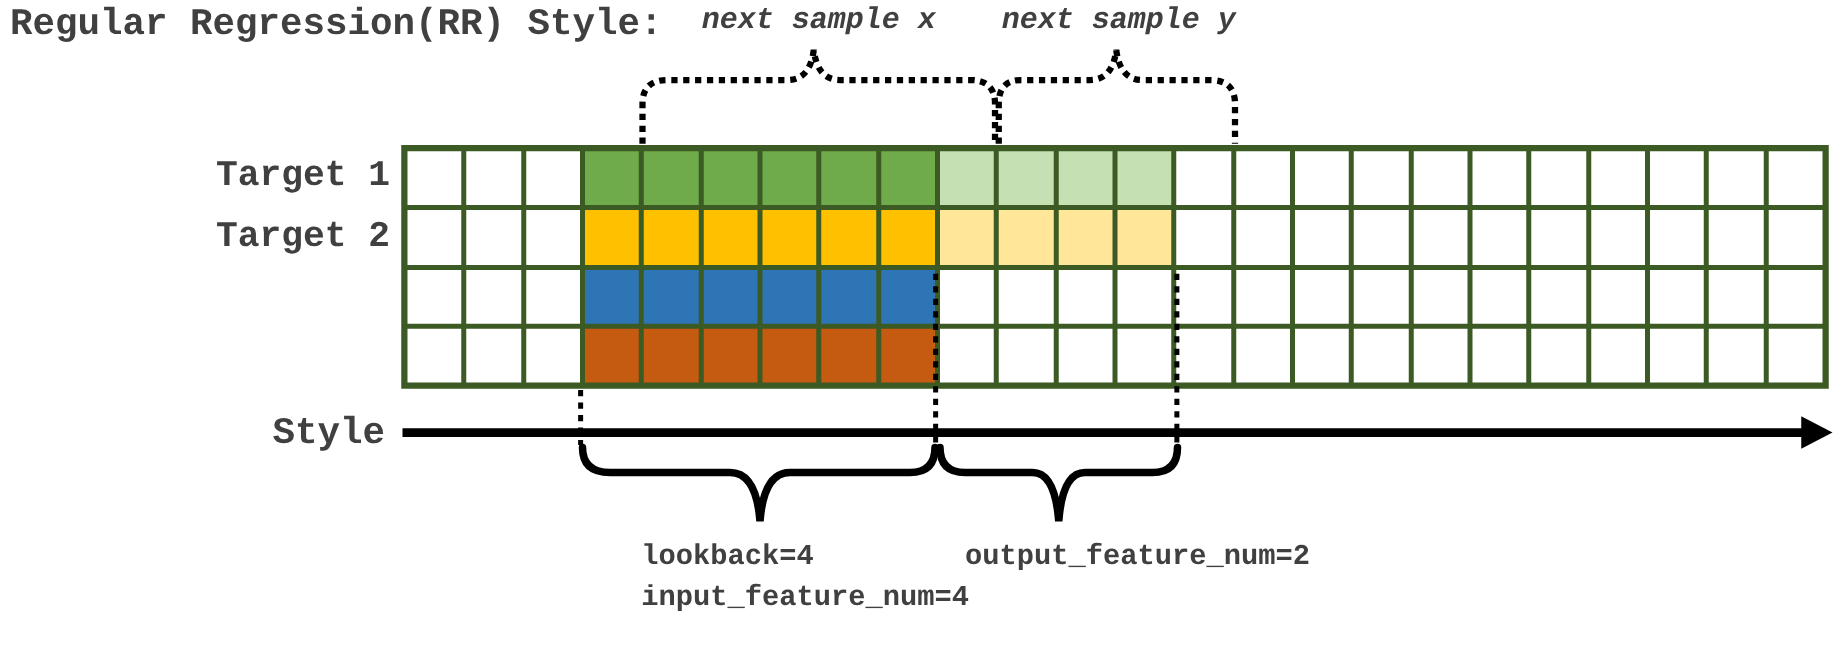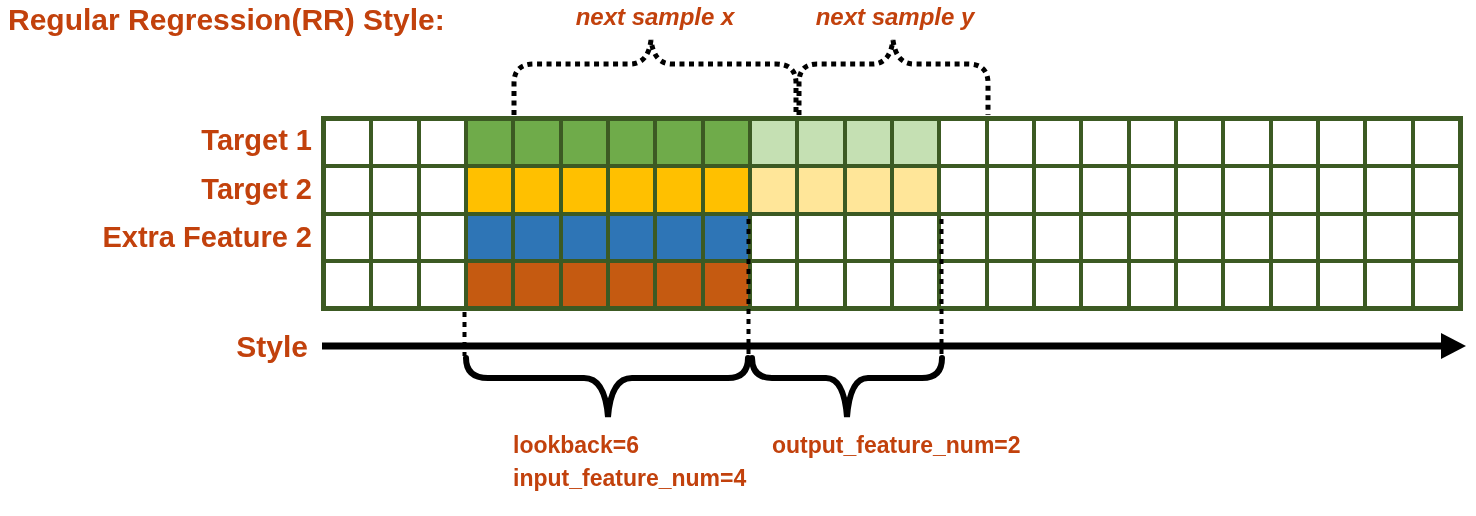--- a/index.html
+++ b/index.html
@@ -1,22 +1,22 @@
 <!DOCTYPE html>
 <html><head>
 <meta charset="utf-8">
 <style>
   html, body { margin: 0; padding: 0; background: #ffffff; }
   .canvas {
     position: relative;
     width: 1476px;
     height: 516px;
     background: #ffffff;
-    font-family: Liberation Sans, sans-serif;
-    color: #c2410c;
+    font-family: Liberation Mono, monospace;
+    color: #404040;
     overflow: hidden;
   }
   .title {
     position: absolute;
     left: 8px; top: 3px;
     font-size: 30px;
     font-weight: 700;
     letter-spacing: 0px;
   }
   .next-label {
@@ -87,21 +87,20 @@
 <div class="canvas">
 
   <div class="title">Regular Regression(RR) Style:</div>
 
   <div class="next-label next-x">next sample x</div>
   <div class="next-label next-y">next sample y</div>
 
   <div class="row-labels">
       <div class="row-label">Target 1</div>
       <div class="row-label">Target 2</div>
-      <div class="row-label">Extra Feature 2</div>
     </div>
 
   <div class="sample-grid" style="background: rgb(60, 90, 35);">
       <div class="cell" style="background: rgb(255, 255, 255);"></div>
       <div class="cell" style="background: rgb(255, 255, 255);"></div>
       <div class="cell" style="background: rgb(255, 255, 255);"></div>
       <div class="cell" style="background: rgb(111, 171, 74);"></div>
       <div class="cell" style="background: rgb(111, 171, 74);"></div>
       <div class="cell" style="background: rgb(111, 171, 74);"></div>
       <div class="cell" style="background: rgb(111, 171, 74);"></div>
@@ -192,21 +191,21 @@
       <div class="cell" style="background: rgb(255, 255, 255);"></div>
       <div class="cell" style="background: rgb(255, 255, 255);"></div>
       <div class="cell" style="background: rgb(255, 255, 255);"></div>
       <div class="cell" style="background: rgb(255, 255, 255);"></div>
       <div class="cell" style="background: rgb(255, 255, 255);"></div>
     </div>
 
   <div class="time-label">Style</div>
 
   <div class="annotation annotation-input">
-    <div>lookback=6</div>
+    <div>lookback=4</div>
     <div>input_feature_num=4</div>
   </div>
 
   <div class="annotation annotation-output">
     <div>output_feature_num=2</div>
   </div>
 
   <svg class="overlay" width="1476" height="516" viewBox="0 0 1476 516">
 
     <path d="M 514 115 L 514 83 Q 514 64 534 64 L 630 64 Q 648 64 651 40 Q 654 64 672 64 L 776 64 Q 796 64 796 83 L 796 115" fill="none" stroke="#000000" stroke-width="5" stroke-dasharray="5 4.5"></path>

